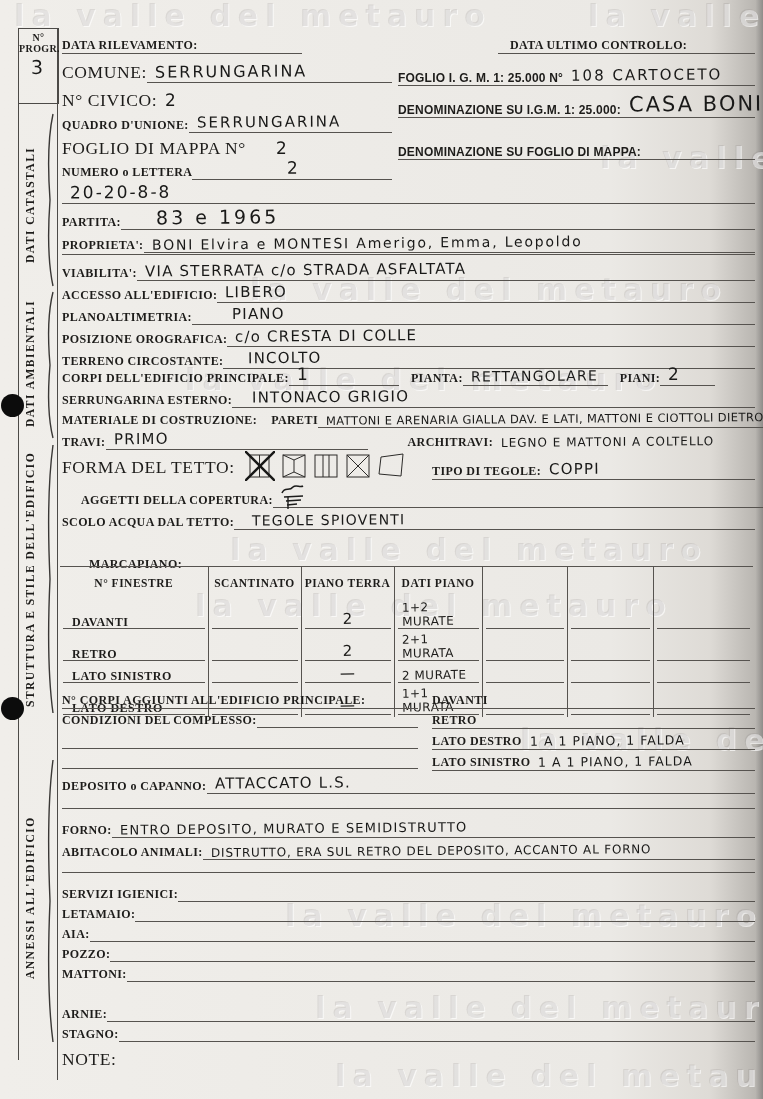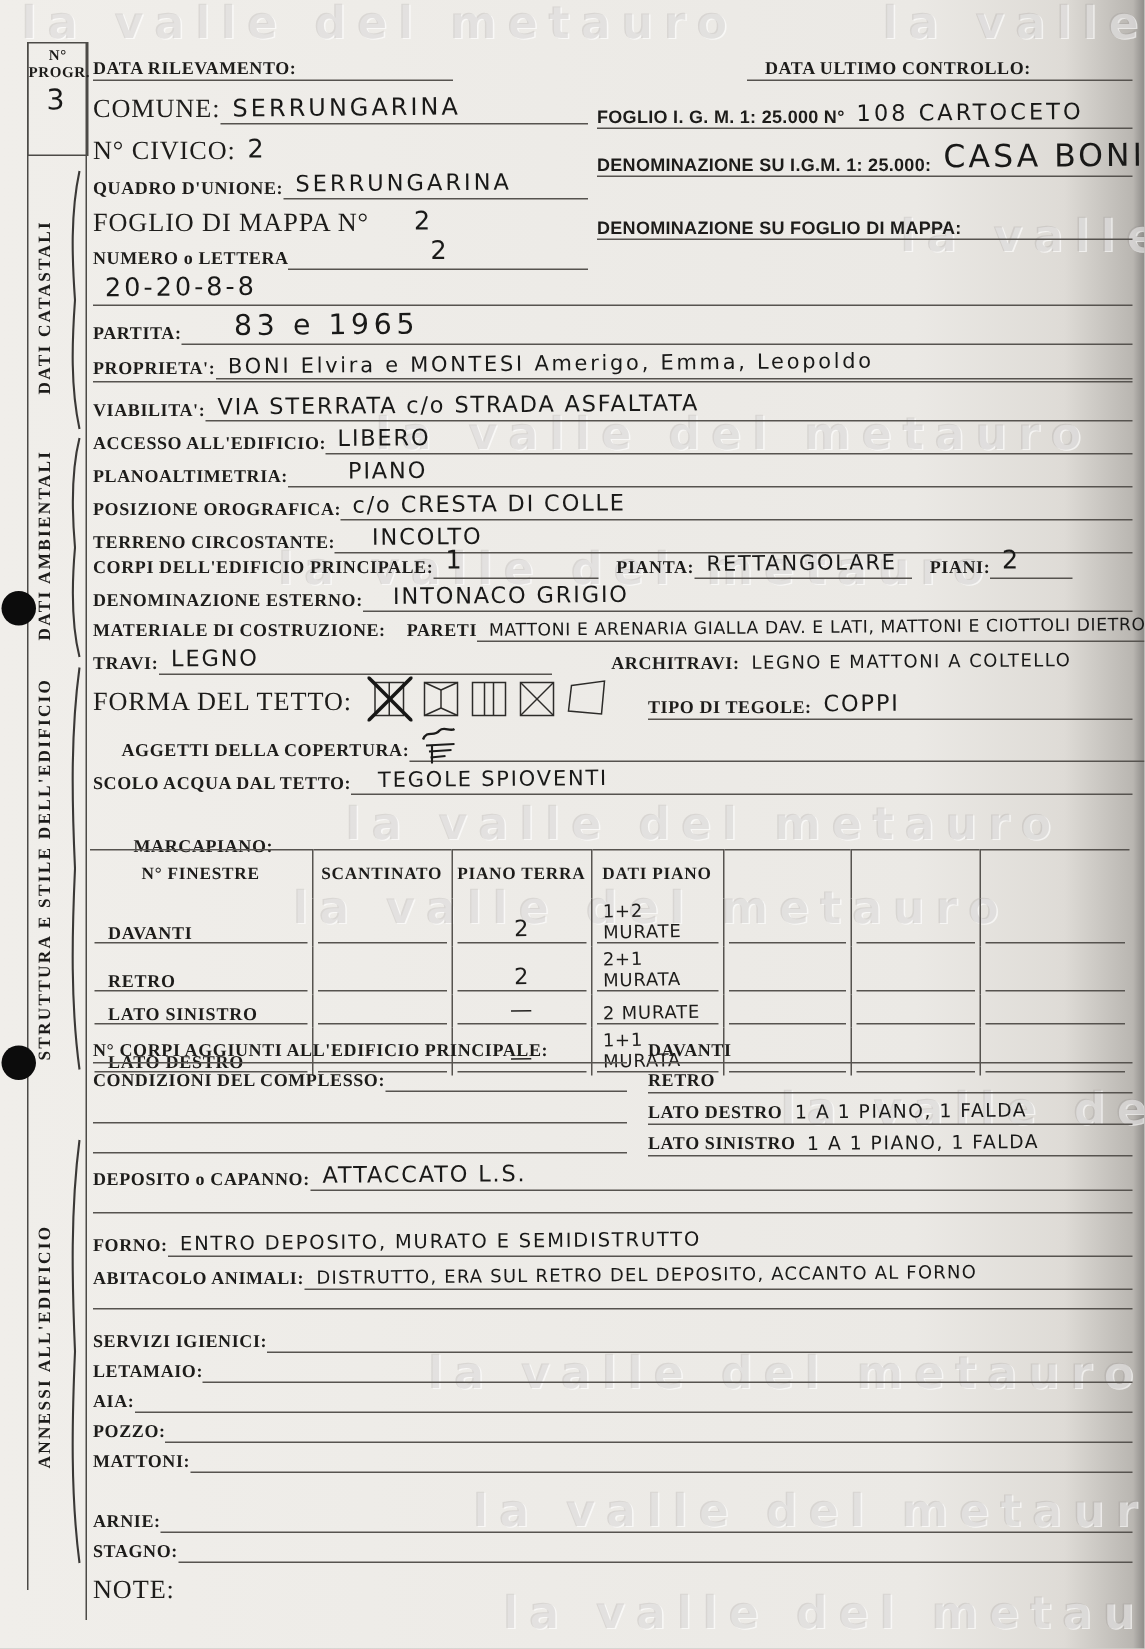--- a/index.html
+++ b/index.html
@@ -170,31 +170,31 @@
 
   <div class="row" style="left:62px;top:364px;width:693px;height:22px;">
     <span class="lblS">CORPI DELL'EDIFICIO PRINCIPALE:</span>
     <span class="fill" style="max-width:110px;"><span class="hand hand-lg">1</span></span>
     <span class="lblS" style="margin-left:12px;">PIANTA:</span>
     <span class="fill" style="max-width:145px;"><span class="hand" style="font-size:14px;">RETTANGOLARE</span></span>
     <span class="lblS" style="margin-left:12px;">PIANI:</span>
     <span class="fill" style="max-width:55px;"><span class="hand hand-lg">2</span></span>
   </div>
   <div class="row" style="left:62px;top:386px;width:693px;height:22px;">
-    <span class="lblS">DENOMINAZIONE ESTERNO:</span>
+    <span class="lblS">SERRUNGARINA ESTERNO:</span>
     <span class="fill"><span class="hand" style="font-size:15px;padding-left:20px;">INTONACO GRIGIO</span></span>
   </div>
   <div class="row" style="left:62px;top:408px;width:693px;height:20px;">
     <span class="lblS">MATERIALE DI COSTRUZIONE:</span>
     <span class="lblS" style="margin-left:14px;">PARETI</span>
     <span class="fill"><span class="hand hand-sm" style="font-size:11.5px;">MATTONI E ARENARIA GIALLA DAV. E LATI, MATTONI E CIOTTOLI DIETRO</span></span>
   </div>
   <div class="row" style="left:62px;top:428px;width:693px;height:22px;">
     <span class="lblS">TRAVI:</span>
-    <span class="fill" style="max-width:290px;"><span class="hand" style="font-size:15px;">LEGNO</span></span>
+    <span class="fill" style="max-width:290px;"><span class="hand" style="font-size:15px;">PRIMO</span></span>
     <span class="lblS" style="margin-left:40px;">ARCHITRAVI:</span>
     <span class="fill" style="border-bottom:none;"><span class="hand hand-sm" style="font-size:12px;letter-spacing:1px;">LEGNO E MATTONI A COLTELLO</span></span>
   </div>
 
   <div class="row" style="left:62px;top:448px;width:360px;height:38px;align-items:center;">
     <span class="lblL">FORMA DEL TETTO:</span>
     <span class="icons">
       <svg width="30" height="30" viewBox="0 0 30 30">
         <rect x="5" y="4" width="19" height="22" fill="none" stroke="#2c2b29" stroke-width="1"></rect>
         <line x1="14.5" y1="4" x2="14.5" y2="26" stroke="#2c2b29" stroke-width="1"></line>

